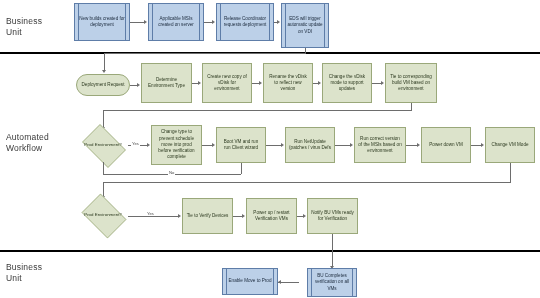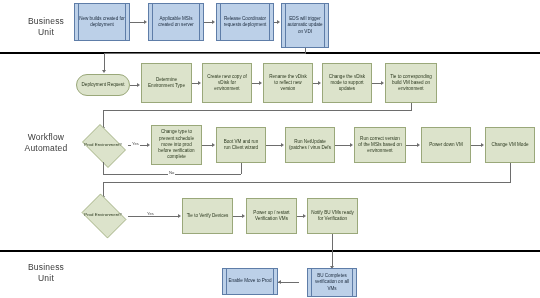--- a/index.html
+++ b/index.html
@@ -1,20 +1,20 @@
 <!DOCTYPE html>
 <html><head>
 <meta charset="utf-8">
 <style>
   html,body{margin:0;padding:0;background:#ffffff;}
   body{width:540px;height:298px;font-family:"Liberation Sans",sans-serif;overflow:hidden;}
   #canvas{position:relative;width:540px;height:298px;background:#fff;}
 
   .lane-line{position:absolute;left:0;width:540px;height:0;border-top:2px solid #000;}
-  .lane-label{position:absolute;text-align:center;color:#3a3a3a;font-size:8.5px;line-height:11px;letter-spacing:.2px;}
+  .lane-label{position:absolute;text-align:left;color:#3a3a3a;font-size:8.5px;line-height:11px;letter-spacing:.2px;}
 
   .node{position:absolute;box-sizing:border-box;display:flex;align-items:center;justify-content:center;text-align:center;
         font-size:4.6px;line-height:6.2px;color:#2d3a20;padding:1px 3px;}
   .proc-green{background:#dce3cb;border:1px solid #9aa87a;}
   .pre-blue{background:#bcd0e8;border:1px solid #5e7da8;color:#1c2b3e;}
   .pre-blue::before,.pre-blue::after{content:"";position:absolute;top:0;bottom:0;width:0;border-left:1px solid #5e7da8;}
   .pre-blue::before{left:3px;}
   .pre-blue::after{right:3px;}
   .term{background:#dce3cb;border:1px solid #9aa87a;border-radius:999px;}
   .diamond{background:transparent;border:none;}
@@ -37,22 +37,22 @@
 <div id="canvas">
 
   <div class="lane-line" style="top:52px;"></div>
   <div class="lane-line" style="top:250px;"></div>
 
   <div class="lane-label" style="left:6px;top:16px;width:80px;">
     <div>Business</div>
     <div>Unit</div>
   </div>
   <div class="lane-label" style="left:6px;top:132px;width:80px;">
+    <div>Automated</div>
     <div>Workflow</div>
-    <div>Automated</div>
   </div>
   <div class="lane-label" style="left:6px;top:262px;width:80px;">
     <div>Business</div>
     <div>Unit</div>
   </div>
 
   <div class="node pre-blue" style="left:74px;top:3px;width:56px;height:38px;">
     <span>New builds created for deployment</span>
   </div>
   <div class="node pre-blue" style="left:148px;top:3px;width:56px;height:38px;">

